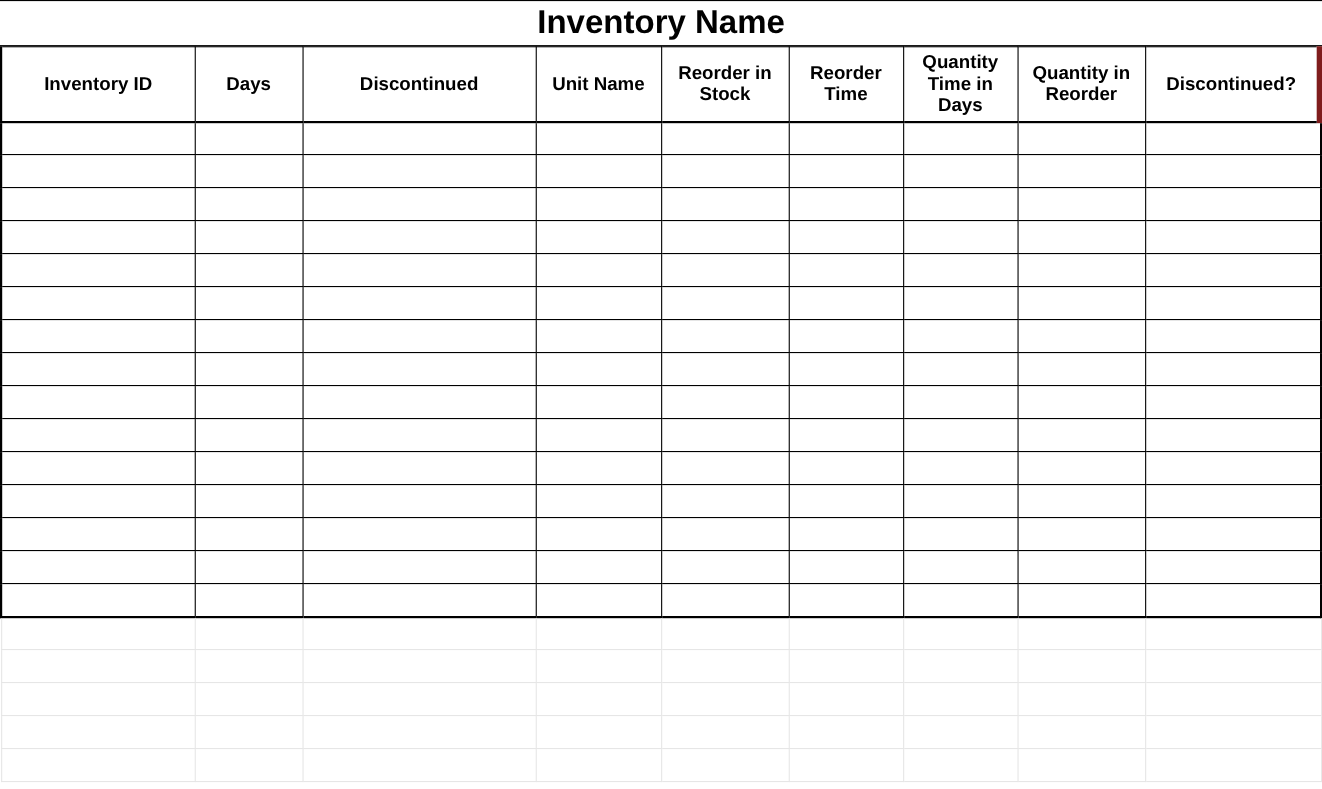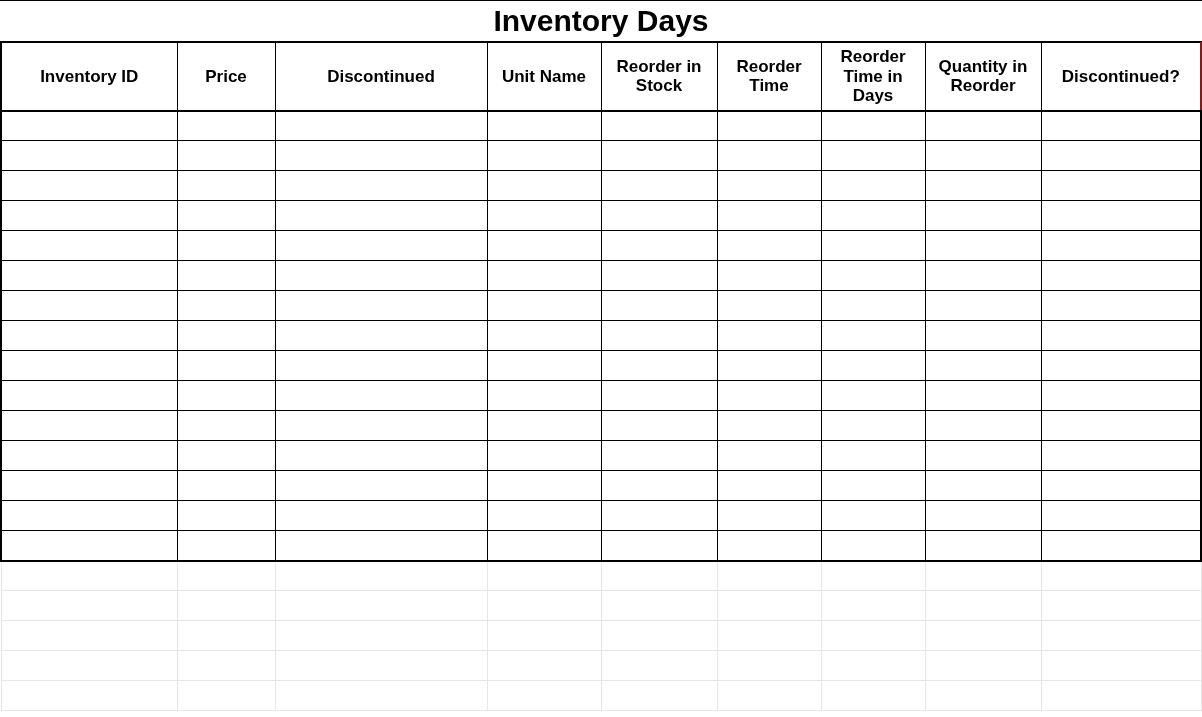--- a/index.html
+++ b/index.html
@@ -42,21 +42,21 @@
       border-right: 1px solid #000;
       border-bottom: 2px solid #000;
       border-top: 1px solid #000;
       height: 68px;
       line-height: 1.15;
     }
     table.inv thead th:first-child {
       border-left: 2px solid #000;
     }
     table.inv thead th:last-child {
-      border-right: 2px solid #7f1d1d;
+      border-right: 8px solid #7f1d1d;
     }
     
     table.inv tbody.data tr {
       height: 30px;
     }
     table.inv tbody.data td {
       border-right: 1px solid #000;
       border-bottom: 1px solid #000;
       font-size: 14px;
       padding: 0 6px;
@@ -92,43 +92,43 @@
     col.c-qstock { width: 116px; }
     col.c-rlevel { width: 104px; }
     col.c-rtime  { width: 104px; }
     col.c-qreord { width: 116px; }
     col.c-disc   { width: 160px; }
   </style>
 </head>
 <body>
 
 <div class="page">
-  <div class="title-bar">Inventory Days</div>
+  <div class="title-bar">Inventory Name</div>
 
   <table class="inv">
     <colgroup>
       <col class="c-id">
         <col class="c-name">
         <col class="c-desc">
         <col class="c-price">
       <col class="c-qstock">
         <col class="c-rlevel">
         <col class="c-rtime">
         <col class="c-qreord">
         <col class="c-disc">
     </colgroup>
     <thead>
       <tr>
         <th>Inventory ID</th>
-        <th>Price</th>
+        <th>Days</th>
         <th>Discontinued</th>
         <th>Unit Name</th>
         <th>Reorder in Stock</th>
         <th>Reorder Time</th>
-        <th>Reorder Time in Days</th>
+        <th>Quantity Time in Days</th>
         <th>Quantity in Reorder</th>
         <th>Discontinued?</th>
       </tr>
     </thead>
     <tbody class="data">
         <tr>
           <td></td>
           <td></td>
           <td></td>
           <td></td>

